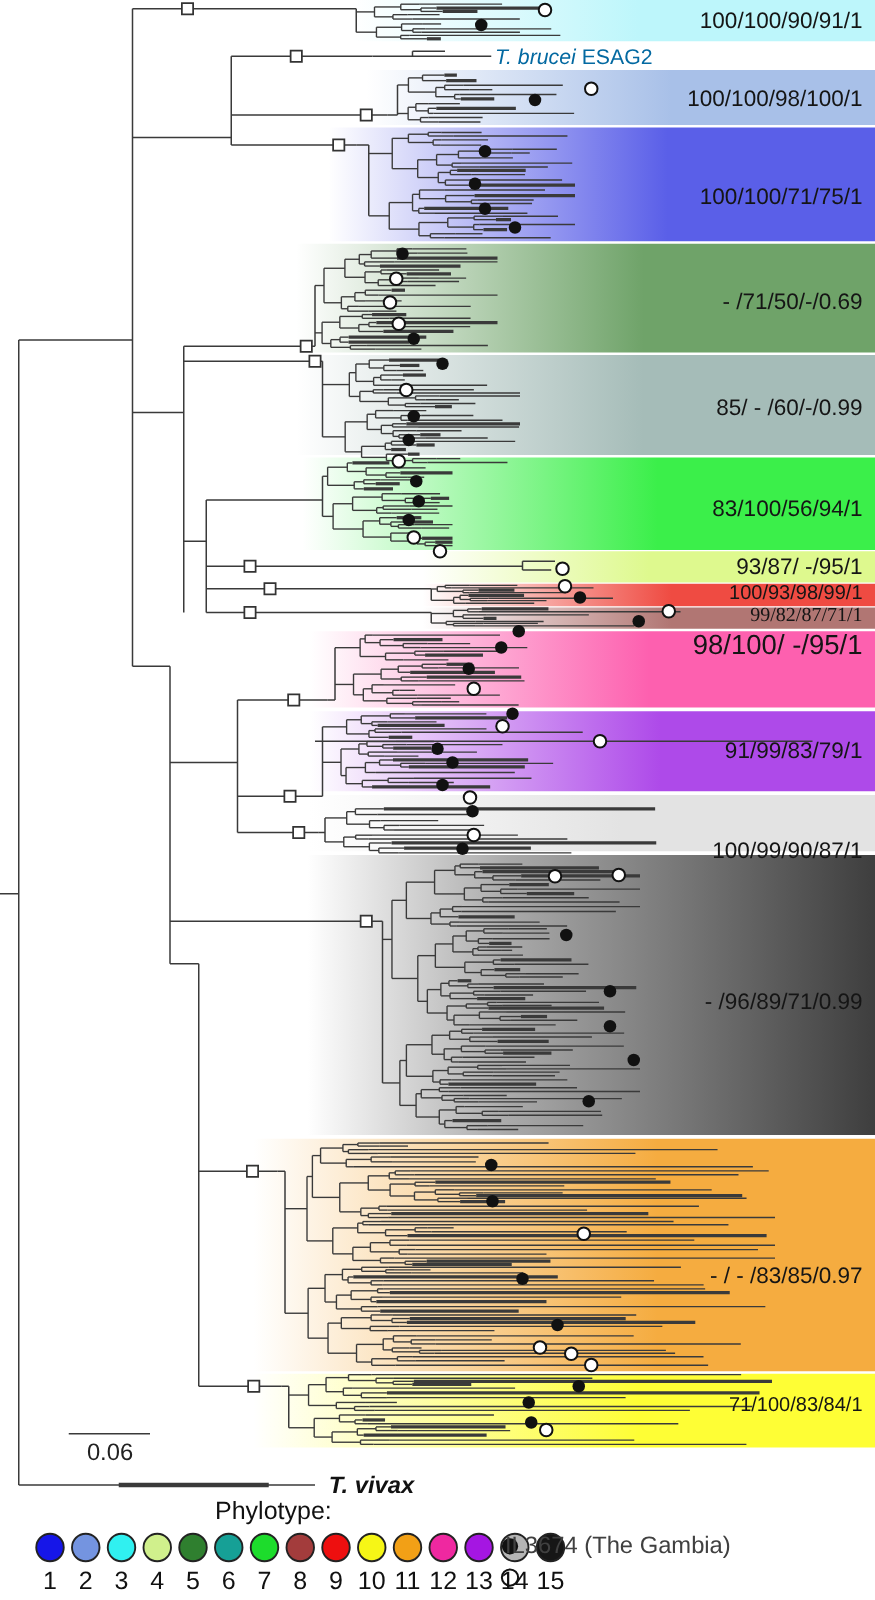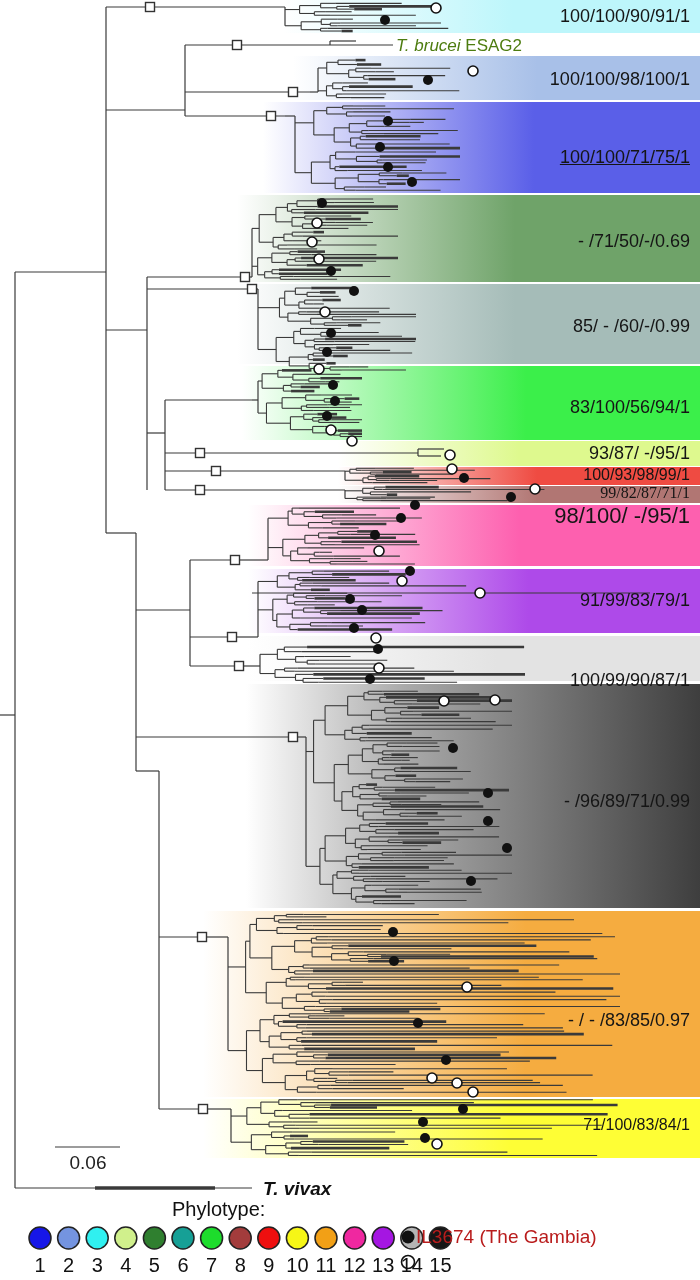--- a/index.html
+++ b/index.html
@@ -4,28 +4,28 @@
 <style>
   html,body{margin:0;padding:0;background:#ffffff;}
   #fig{position:relative;width:700px;height:1280px;background:#ffffff;overflow:hidden;
        font-family:"Liberation Sans", sans-serif;}
   #bands,#labels{position:absolute;inset:0;border-radius:15px;}
   #bands{z-index:0;}
   #tree{position:absolute;top:0;left:0;z-index:1;}
   #labels{z-index:2;pointer-events:none;}
   .band{position:absolute;right:0;}
   .band-label{position:absolute;right:10px;color:#151515;line-height:1;white-space:pre;}
-  .esag2{position:absolute;left:396px;top:36px;font-size:17px;color:#4d7c0f;z-index:2;white-space:pre;}
+  .esag2{position:absolute;left:396px;top:36px;font-size:17px;color:#0369a1;z-index:2;white-space:pre;}
   .scale-label{position:absolute;left:62px;top:1152px;width:52px;text-align:center;
                font-size:19px;color:#222;z-index:2;}
   .vivax{position:absolute;left:263px;top:1178px;font-size:19px;font-weight:bold;
          font-style:italic;color:#111;z-index:2;}
   .legend-title{position:absolute;left:172px;top:1198px;font-size:20px;color:#111;z-index:2;}
   .phylo-num{position:absolute;font-size:20px;color:#111;text-align:center;width:30px;z-index:2;}
-  .marker-label{position:absolute;left:416px;font-size:19px;color:#b91c1c;z-index:2;}
+  .marker-label{position:absolute;left:404px;font-size:19px;color:#404040;z-index:2;}
 </style>
 </head>
 <body>
 
 <div id="fig">
   <div id="bands">
       <div class="band" style="top: 0px; height: 33px; left: 283px; background: linear-gradient(90deg, rgb(255, 255, 255) 0%, rgb(189, 246, 251) 55%);"></div>
       <div class="band" style="top: 56px; height: 44px; left: 293px; background: linear-gradient(90deg, rgb(255, 255, 255) 0%, rgb(168, 192, 232) 60%);"></div>
       <div class="band" style="top: 102px; height: 91px; left: 263px; background: linear-gradient(90deg, rgb(255, 255, 255) 0%, rgb(90, 95, 232) 62%);"></div>
       <div class="band" style="top: 195px; height: 87px; left: 237px; background: linear-gradient(90deg, rgb(255, 255, 255) 0%, rgb(111, 163, 105) 60%);"></div>
@@ -1446,21 +1446,21 @@
       <circle cx="383.20000000000005" cy="1238" r="11" fill="#a516e2" stroke="#222" stroke-width="1.5"></circle>
       <circle cx="411.8" cy="1238" r="11" fill="#b5b5b5" stroke="#222" stroke-width="1.5"></circle>
       <circle cx="440.40000000000003" cy="1238" r="11" fill="#161616" stroke="#222" stroke-width="1.5"></circle>
       <circle cx="408" cy="1237" r="6.5" fill="#111"></circle>
       <circle cx="408" cy="1262" r="6.5" fill="#fff" stroke="#111" stroke-width="1.6"></circle>
     </svg>
 
   <div id="labels">
       <div class="band-label" style="top: 7.1px; font-size: 18px;">100/100/90/91/1</div>
       <div class="band-label" style="top: 70.1px; font-size: 18px;">100/100/98/100/1</div>
-      <div class="band-label" style="top: 148.1px; font-size: 18px; text-decoration: underline;">100/100/71/75/1</div>
+      <div class="band-label" style="top: 148.1px; font-size: 18px;">100/100/71/75/1</div>
       <div class="band-label" style="top: 232.1px; font-size: 18px;">- /71/50/-/0.69</div>
       <div class="band-label" style="top: 317.1px; font-size: 18px;">85/ - /60/-/0.99</div>
       <div class="band-label" style="top: 398.1px; font-size: 18px;">83/100/56/94/1</div>
       <div class="band-label" style="top: 444.1px; font-size: 18px;">93/87/ -/95/1</div>
       <div class="band-label" style="top: 467.2px; font-size: 16px;">100/93/98/99/1</div>
       <div class="band-label" style="top: 485.2px; font-size: 16px; font-family: Liberation Serif, serif;">99/82/87/71/1</div>
       <div class="band-label" style="top: 505px; font-size: 22px; margin-left: 12px;">98/100/ -/95/1</div>
       <div class="band-label" style="top: 591.1px; font-size: 18px;">91/99/83/79/1</div>
       <div class="band-label" style="top: 651.1px; font-size: 18px; margin-top: 20px;">100/99/90/87/1</div>
       <div class="band-label" style="top: 792.1px; font-size: 18px;">- /96/89/71/0.99</div>

